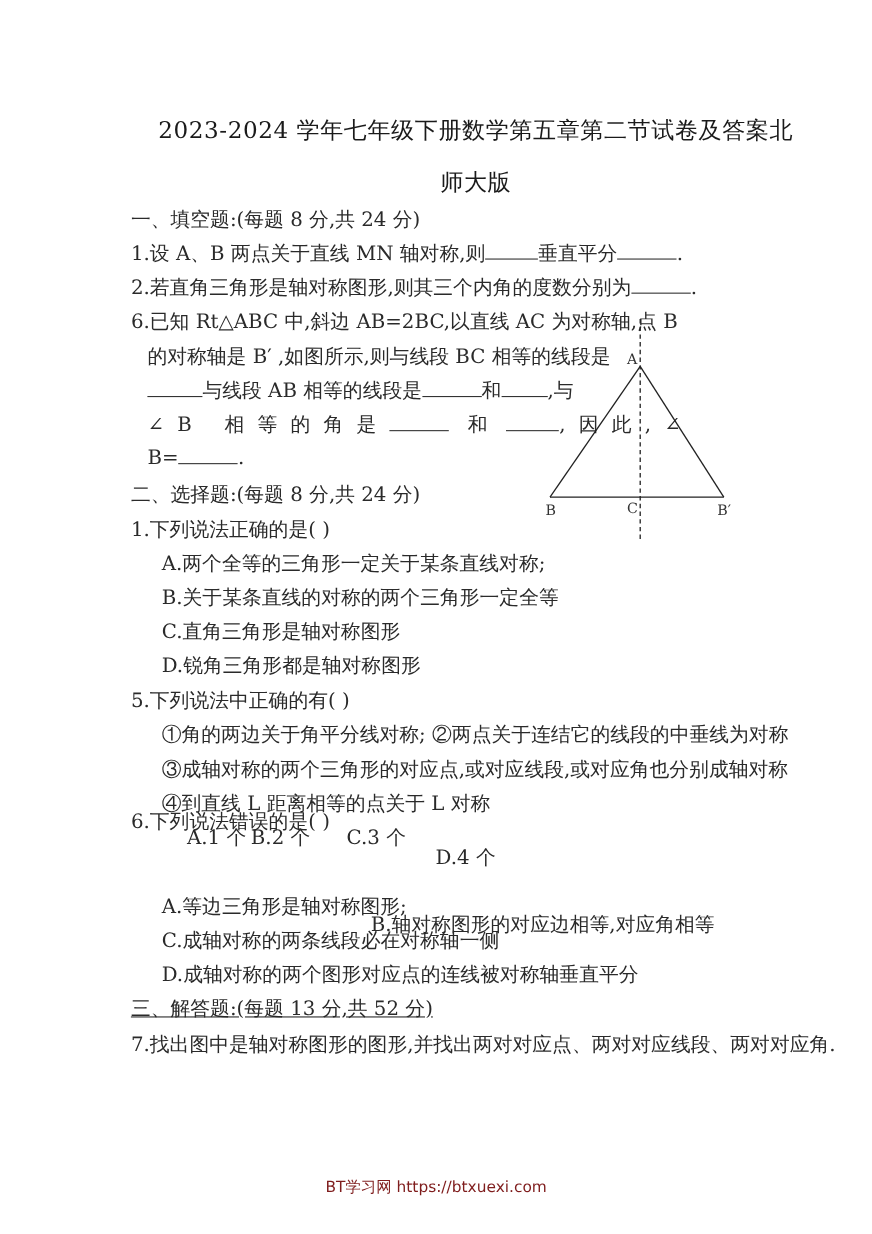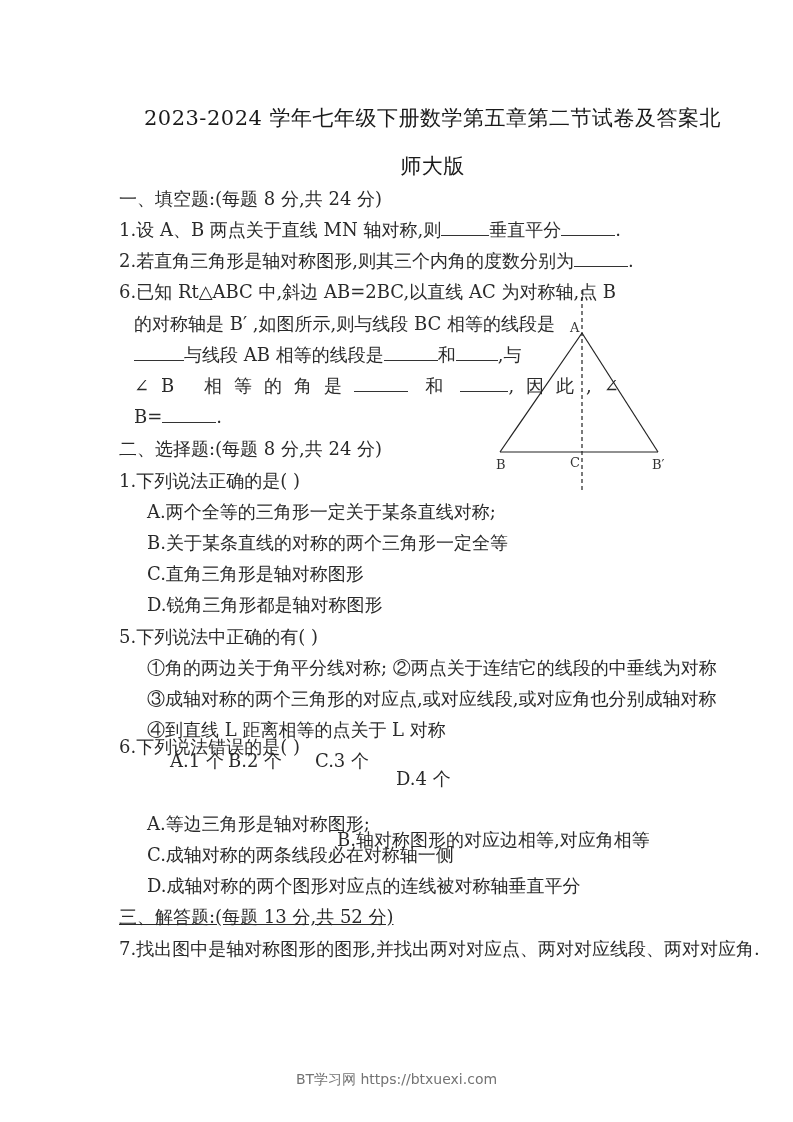--- a/index.html
+++ b/index.html
@@ -14,21 +14,21 @@
   }
   .line {
     position: absolute; font-size: 18px; white-space: nowrap; color: #2a2a2a;
   }
   .blank { display: inline-block; border-bottom: 1px solid #333; height: 12px; vertical-align: baseline; }
   .spaced { letter-spacing: 12px; }
   .figure { position: absolute; left: 488px; top: 288px; width: 190px; height: 205px; }
   .fig-label { position: absolute; font-size: 13px; color: #333; }
   .footer {
     position: absolute; left: 0; width: 793px; top: 1071px; text-align: center;
-    font-family: "DejaVu Sans", "Liberation Sans", sans-serif; font-size: 14px; color: #737373;
+    font-family: "DejaVu Sans", "Liberation Sans", sans-serif; font-size: 14px; color: #7f1d1d;
   }
 </style>
 </head>
 <body>
 
 <div>
   <div class="title" style="top:104px;">2023-2024 学年七年级下册数学第五章第二节试卷及答案北</div>
   <div class="title" style="top:152px;font-family:Liberation Mono, monospace;">师大版</div>
 </div>
 

